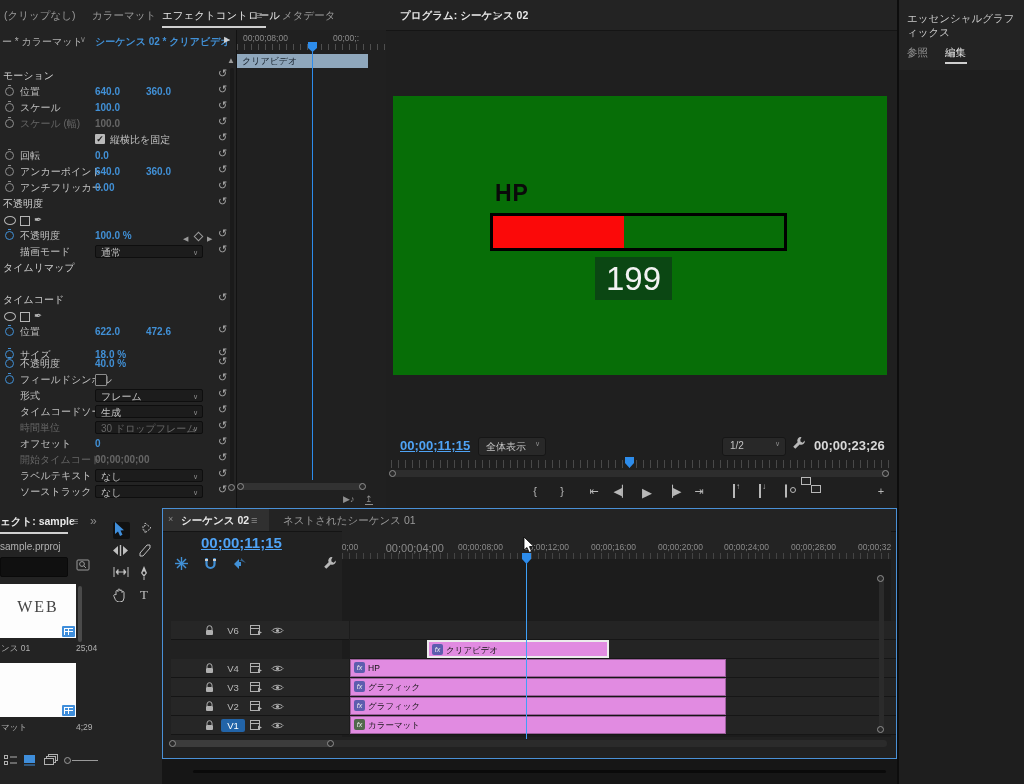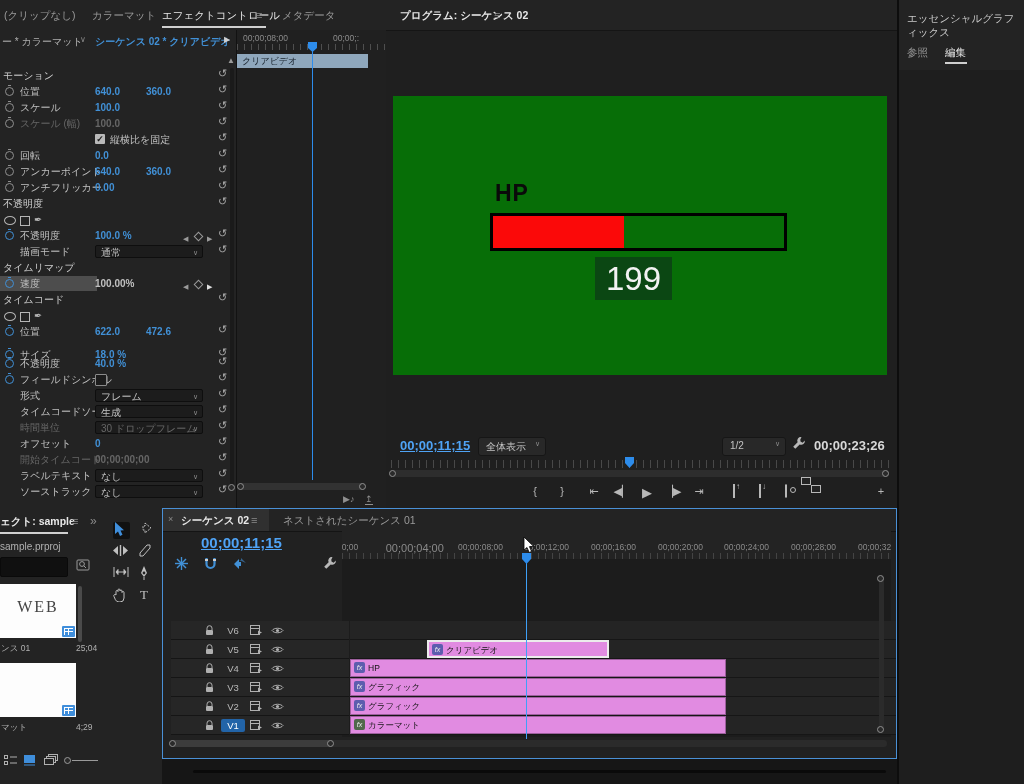--- a/index.html
+++ b/index.html
@@ -152,29 +152,20 @@
           <span class="reset-icon rst">↺</span>
         </div>
         <div class="ec-row" style="top: 176px;">
           <span class="lab">描画モード</span>
           <span class="ddl"><span>通常</span><span class="chev">∨</span></span>
           <span class="reset-icon rst">↺</span>
         </div>
         <div class="ec-row hdr" style="top: 192px;">
           <span class="lab" style="left: 3px;">タイムリマップ</span>
         </div>
-        <div class="ec-row" style="top: 208px;">
-          <div style="position: absolute; left: 0px; top: 0px; width: 97px; height: 15px; background: rgb(77, 77, 77);"></div>
-          <span class="sw blue"></span>
-          <span class="lab">速度</span>
-          <span class="val-plain" style="position: absolute; left: 95px; font-weight: bold;">100.00%</span>
-          <span class="kf" style="left: 183px;">◀</span>
-          <span class="kf-dia" style="left: 195px;"></span>
-          <span class="kf" style="left: 207px; color: rgb(224, 224, 224);">▶</span>
-        </div>
         <div class="ec-row hdr" style="top: 224px;">
           <span class="lab" style="left: 3px;">タイムコード</span>
           <span class="reset-icon rst">↺</span>
         </div>
         <div class="ec-row" style="top: 240px;">
           <span class="shape-ico" style="position: absolute; left: 4px; top: 4px; width: 10px; height: 7px; border-radius: 50%;"></span>
           <span class="shape-ico" style="position: absolute; left: 20px; top: 4px; width: 8px; height: 8px;"></span>
           <span style="position: absolute; left: 34px; top: 0px; color: rgb(181, 181, 181); font-size: 10px;">✒</span>
         </div>
         <div class="ec-row" style="top: 256px;">
@@ -517,42 +508,20 @@
             </svg>
           </span>
           <span class="abs" style="left: 100px; top: 5px;">
             <svg width="13" height="9" viewBox="0 0 13 9">
               <path d="M1 4.5C3 1.5 10 1.5 12 4.5 10 7.5 3 7.5 1 4.5z" fill="none" stroke="#b0b0b0"></path>
               <circle cx="6.5" cy="4.5" r="1.6" fill="#b0b0b0"></circle>
             </svg>
           </span>
         </div>
         <div class="abs" style="left: 179px; top: 112px; width: 549px; height: 19px; background: rgb(36, 36, 36); border-bottom: 1px solid rgb(22, 22, 22); box-sizing: border-box;"></div>
-        <div class="track-row" style="top: 131px; height: 19px;">
-          <span class="abs" style="left: 34px; top: 4px;">
-            <svg width="9" height="11" viewBox="0 0 9 11">
-              <path d="M2 5V3.2a2.5 2.5 0 0 1 5 0V5" fill="none" stroke="#b0b0b0"></path>
-              <rect x="1" y="5" width="7" height="5" rx="1" fill="#b0b0b0"></rect>
-            </svg>
-          </span>
-          <span class="trk-name">V5</span>
-          <span class="abs" style="left: 79px; top: 4px;">
-            <svg width="12" height="10" viewBox="0 0 12 10">
-              <rect x="0.5" y="0.5" width="9" height="9" fill="none" stroke="#b0b0b0"></rect>
-              <line x1="0.5" y1="3.5" x2="9.5" y2="3.5" stroke="#b0b0b0"></line>
-              <polygon points="8,5.5 12,7.5 8,9.5" fill="#b0b0b0"></polygon>
-            </svg>
-          </span>
-          <span class="abs" style="left: 100px; top: 5px;">
-            <svg width="13" height="9" viewBox="0 0 13 9">
-              <path d="M1 4.5C3 1.5 10 1.5 12 4.5 10 7.5 3 7.5 1 4.5z" fill="none" stroke="#b0b0b0"></path>
-              <circle cx="6.5" cy="4.5" r="1.6" fill="#b0b0b0"></circle>
-            </svg>
-          </span>
-        </div>
         <div class="abs" style="left: 179px; top: 131px; width: 549px; height: 19px; background: rgb(36, 36, 36); border-bottom: 1px solid rgb(22, 22, 22); box-sizing: border-box;"></div>
         <div class="clip selected" style="left: 256px; top: 131px; width: 182px; z-index: 20;"><span class="fxb">fx</span><span>クリアビデオ</span></div>
         <div class="track-row" style="top: 150px; height: 19px;">
           <span class="abs" style="left: 34px; top: 4px;">
             <svg width="9" height="11" viewBox="0 0 9 11">
               <path d="M2 5V3.2a2.5 2.5 0 0 1 5 0V5" fill="none" stroke="#b0b0b0"></path>
               <rect x="1" y="5" width="7" height="5" rx="1" fill="#b0b0b0"></rect>
             </svg>
           </span>
           <span class="trk-name">V4</span>

